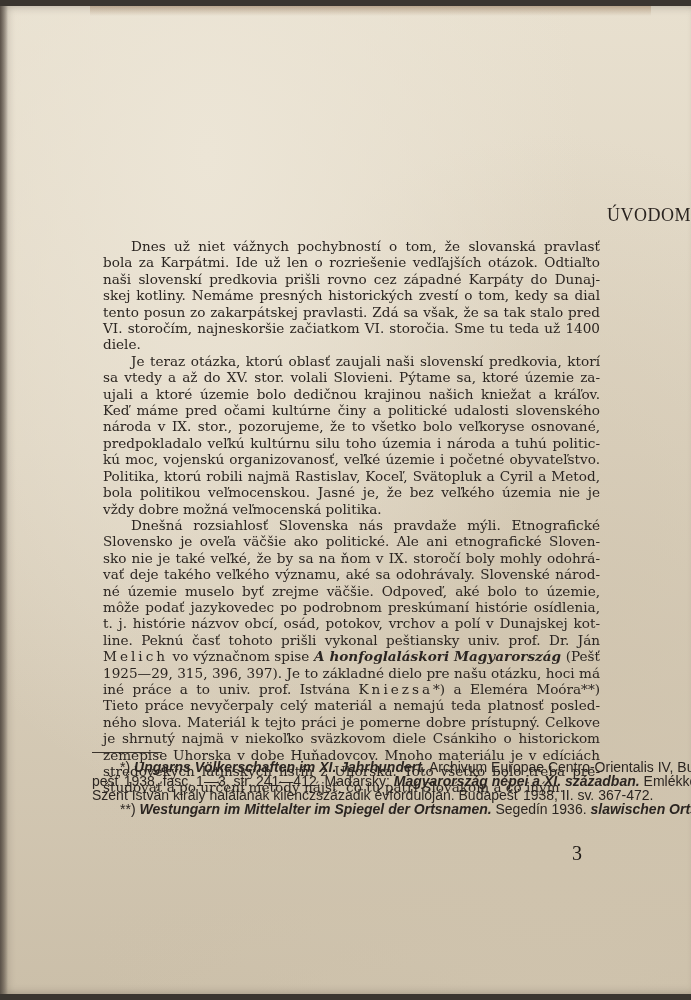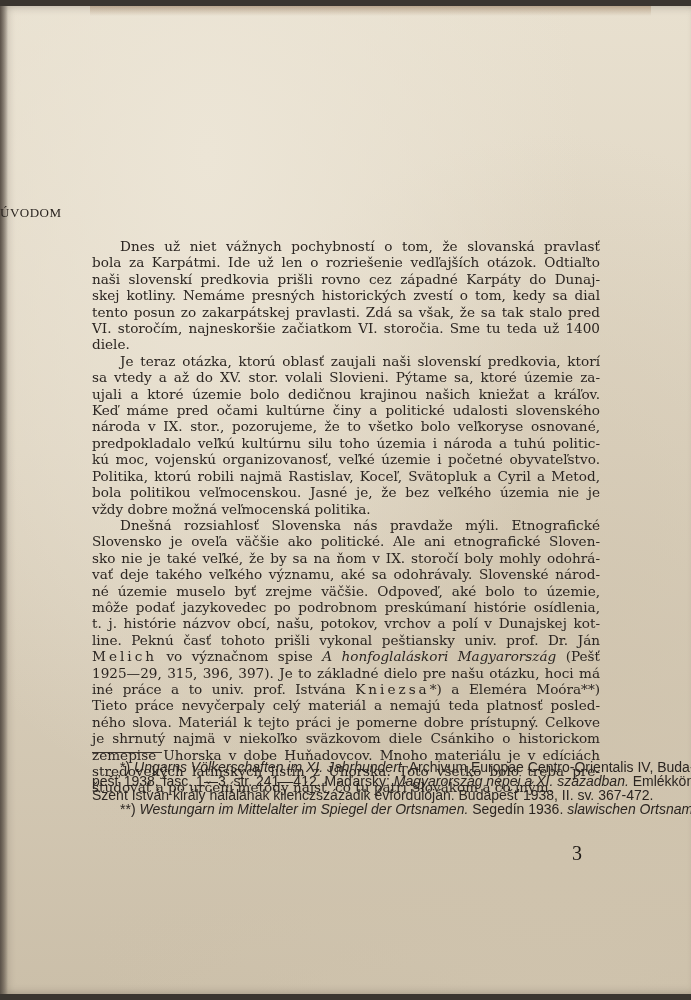--- a/index.html
+++ b/index.html
@@ -34,45 +34,46 @@
       position: absolute;
       left: 90px; right: 40px; top: 0;
       height: 10px;
       background: linear-gradient(180deg, rgba(150,110,70,0.35), rgba(150,110,70,0));
     }
     .title {
       position: absolute;
       left: 0;
       width: 691px;
       top: 199px;
-      text-align: left;
+      text-align: right;
       font-family: "Liberation Serif", serif;
-      font-size: 13px;
+      font-size: 18px;
       letter-spacing: 0.5px;
       color: #2a2420;
     }
     .body-text {
       position: absolute;
       left: 92px;
       top: 232px;
       width: 508px;
       font-family: "DejaVu Serif", serif;
       font-size: 13.6px;
       line-height: 16.4px;
       color: #2b2521;
     }
     .line {
       display: block;
       white-space: nowrap;
       text-align: justify;
       text-align-last: justify;
+      margin-left: 11px;
     }
     .line.last { text-align-last: left; }
     .line.indent { padding-left: 28px; }
-    .it { font-style: italic; }
+    .it { font-style: italic; font-weight: bold; }
     .sp { letter-spacing: 3px; }
     .rule {
       position: absolute;
       left: 92px;
       top: 746px;
       width: 70px;
       height: 1px;
       background: #3a332c;
     }
     .footnotes {
@@ -129,21 +130,21 @@
     <span class="line">Politika, ktorú robili najmä Rastislav, Koceľ, Svätopluk a Cyril a Metod,</span>
     <span class="line">bola politikou veľmocenskou. Jasné je, že bez veľkého územia nie je</span>
     <span class="line last">vždy dobre možná veľmocenská politika.</span>
 
     <span class="line indent">Dnešná rozsiahlosť Slovenska nás pravdaže mýli. Etnografické</span>
     <span class="line">Slovensko je oveľa väčšie ako politické. Ale ani etnografické Sloven-</span>
     <span class="line">sko nie je také veľké, že by sa na ňom v IX. storočí boly mohly odohrá-</span>
     <span class="line">vať deje takého veľkého významu, aké sa odohrávaly. Slovenské národ-</span>
     <span class="line">né územie muselo byť zrejme väčšie. Odpoveď, aké bolo to územie,</span>
     <span class="line">môže podať jazykovedec po podrobnom preskúmaní histórie osídlenia,</span>
-    <span class="line">t. j. histórie názvov obcí, našu, potokov, vrchov a polí v Dunajskej kot-</span>
+    <span class="line">t. j. histórie názvov obcí, osád, potokov, vrchov a polí v Dunajskej kot-</span>
     <span class="line">line. Peknú časť tohoto prišli vykonal peštiansky univ. prof. Dr. Ján</span>
     <span class="line"><span class="sp">Melich</span><span> vo význačnom spise </span><span class="it">A honfoglaláskori Magyarország</span><span> (Pešť</span></span>
     <span class="line">1925—29, 315, 396, 397). Je to základné dielo pre našu otázku, hoci má</span>
     <span class="line"><span>iné práce a to univ. prof. Istvána </span><span class="sp">Kniezsa</span><span>*) a Eleméra Moóra**)</span></span>
     <span class="line">Tieto práce nevyčerpaly celý materiál a nemajú teda platnosť posled-</span>
     <span class="line">ného slova. Materiál k tejto práci je pomerne dobre prístupný. Celkove</span>
     <span class="line">je shrnutý najmä v niekoľko sväzkovom diele Csánkiho o historickom</span>
     <span class="line">zemepise Uhorska v dobe Huňadovcov. Mnoho materiálu je v edíciách</span>
     <span class="line">stredovekých latinských listín z Uhorska. Toto všetko bolo treba pre-</span>
     <span class="line last">študovať a po určení metódy nájsť, čo tu patrí Slovákom a čo iným.</span>

